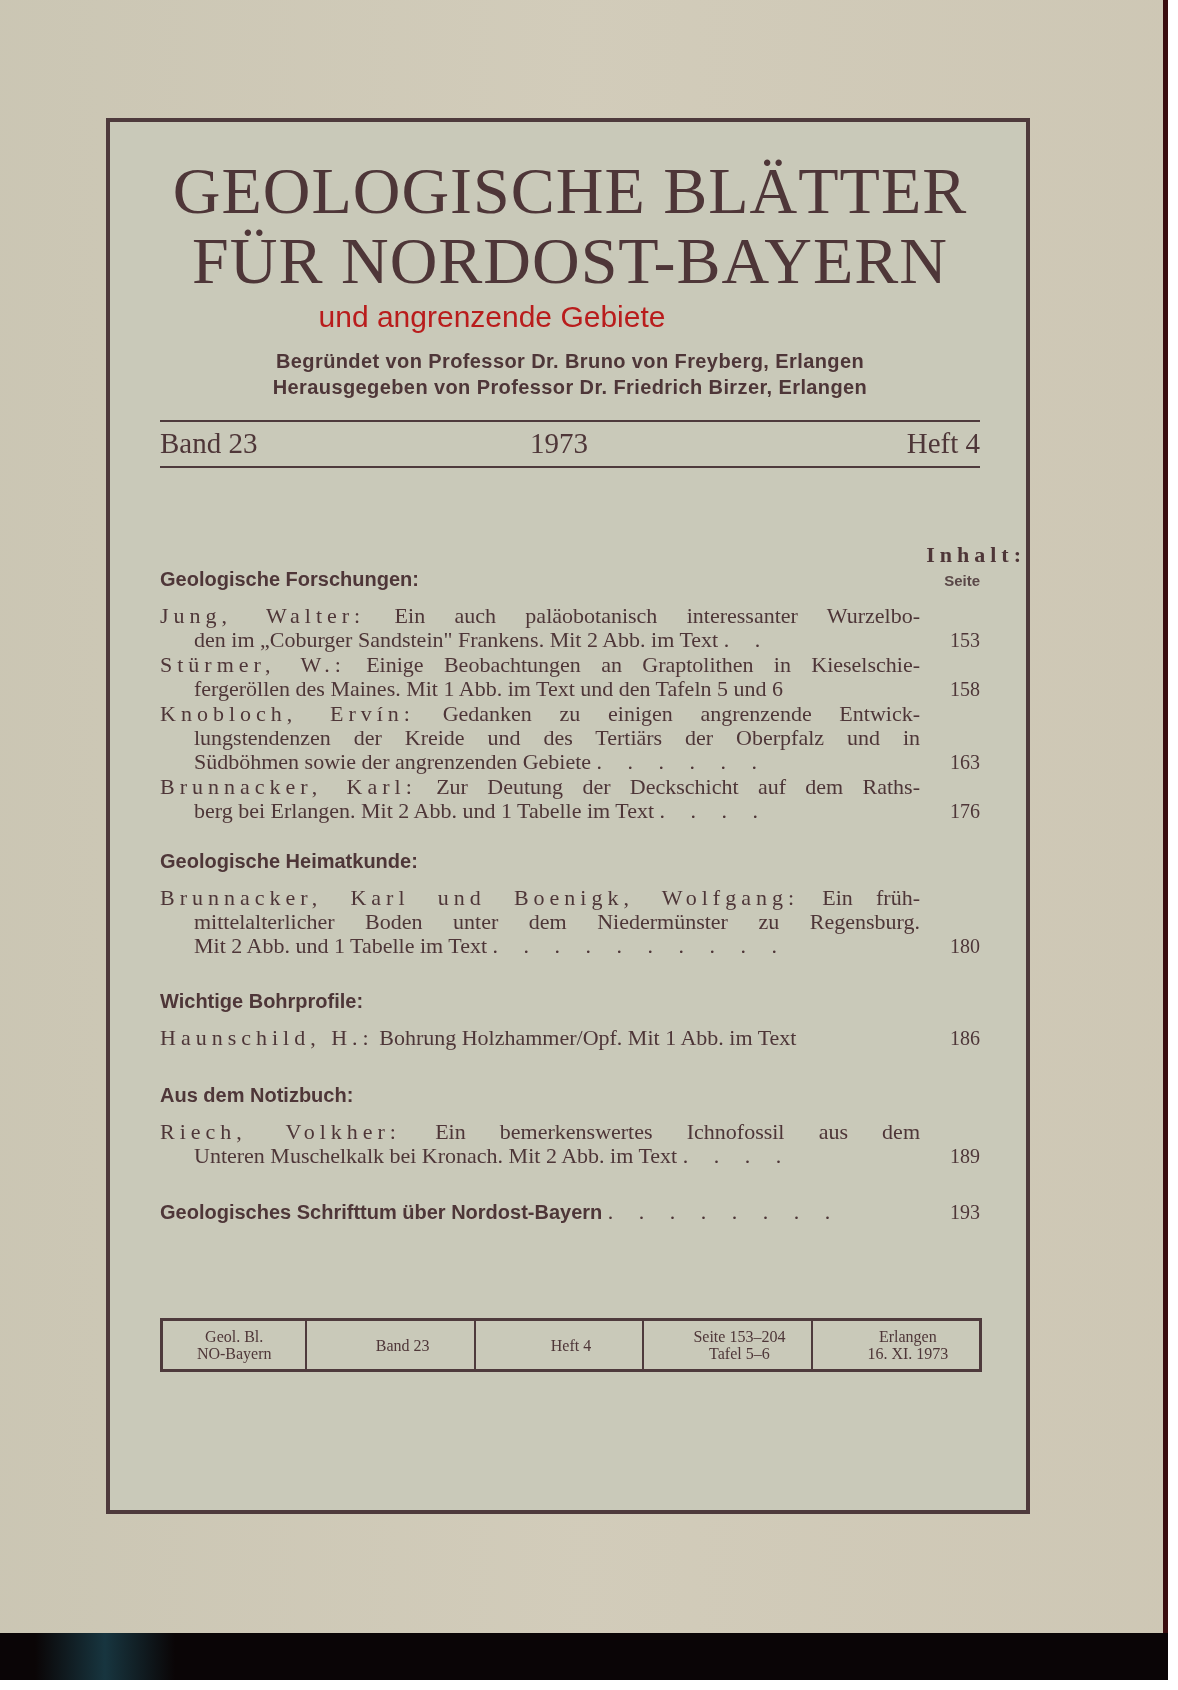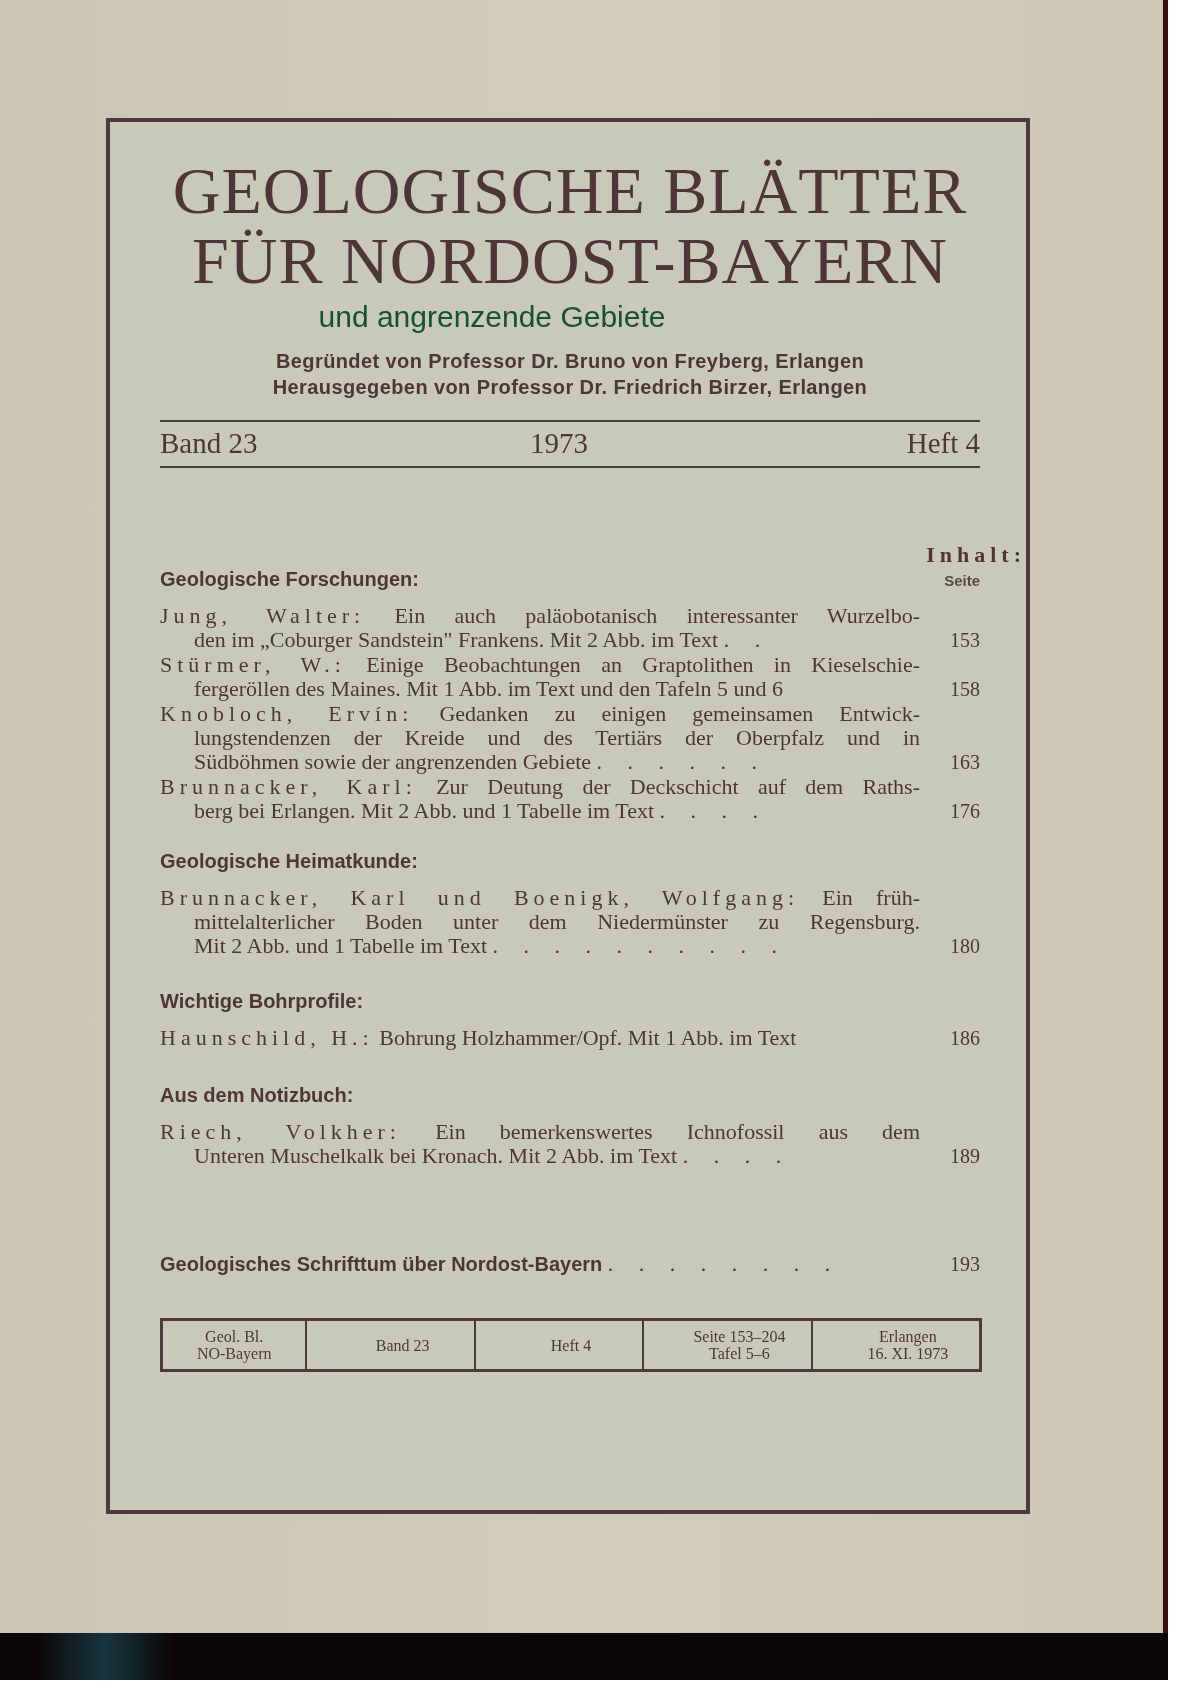--- a/index.html
+++ b/index.html
@@ -29,21 +29,21 @@
 
   .title {
     position: absolute; left: 50px; width: 820px; text-align: center;
     font-family: "Liberation Serif", serif; color: #4e3638;
     font-size: 66px; letter-spacing: 1px; line-height: 1; white-space: nowrap;
   }
   .title.l1 { top: 36px; }
   .title.l2 { top: 106px; }
   .subtitle {
     position: absolute; left: 0; width: 764px; top: 178px; text-align: center;
-    font-family: "Liberation Sans", sans-serif; font-size: 30px; color: #14532d;
+    font-family: "Liberation Sans", sans-serif; font-size: 30px; color: #b91c1c;
   }
   .credit {
     position: absolute; left: 50px; width: 820px; text-align: center;
     font-family: "Liberation Sans", sans-serif; font-weight: bold; font-size: 20px;
     color: #4e3638; letter-spacing: 0.4px; white-space: nowrap;
   }
   .credit.c1 { top: 228px; }
   .credit.c2 { top: 254px; }
 
   .rule { position: absolute; left: 50px; width: 820px; height: 2px; background: #4e3a3c; }
@@ -124,21 +124,21 @@
       <div class="line just"><span class="author">Jung, Walter:</span> <span>Ein auch paläobotanisch interessanter Wurzelbo-</span></div>
       <div class="line cont"><span>den im „Coburger Sandstein" Frankens. Mit 2 Abb. im Text</span> <span class="dots">. .</span><span class="page-no">153</span></div>
     </div>
 
     <div class="entry" style="top:531px">
       <div class="line just"><span class="author">Stürmer, W.:</span> <span>Einige Beobachtungen an Graptolithen in Kieselschie-</span></div>
       <div class="line cont"><span>fergeröllen des Maines. Mit 1 Abb. im Text und den Tafeln 5 und 6</span><span class="page-no">158</span></div>
     </div>
 
     <div class="entry" style="top:580px">
-      <div class="line just"><span class="author">Knobloch, Ervín:</span> <span>Gedanken zu einigen gemeinsamen Entwick-</span></div>
+      <div class="line just"><span class="author">Knobloch, Ervín:</span> <span>Gedanken zu einigen angrenzende Entwick-</span></div>
       <div class="line just cont"><span>lungstendenzen der Kreide und des Tertiärs der Oberpfalz und in</span></div>
       <div class="line cont"><span>Südböhmen sowie der angrenzenden Gebiete</span> <span class="dots">. . . . . .</span><span class="page-no">163</span></div>
     </div>
 
     <div class="entry" style="top:653px">
       <div class="line just"><span class="author">Brunnacker, Karl:</span> <span>Zur Deutung der Deckschicht auf dem Raths-</span></div>
       <div class="line cont"><span>berg bei Erlangen. Mit 2 Abb. und 1 Tabelle im Text</span> <span class="dots">. . . .</span><span class="page-no">176</span></div>
     </div>
 
     <div class="sec-head" style="top:728px">Geologische Heimatkunde:</div>
@@ -152,21 +152,21 @@
     <div class="entry" style="top:904px">
       <div class="line"><span class="author">Haunschild, H.:</span> <span>Bohrung Holzhammer/Opf. Mit 1 Abb. im Text</span><span class="page-no">186</span></div>
     </div>
 
     <div class="sec-head" style="top:962px">Aus dem Notizbuch:</div>
     <div class="entry" style="top:998px">
       <div class="line just"><span class="author">Riech, Volkher:</span> <span>Ein bemerkenswertes Ichnofossil aus dem</span></div>
       <div class="line cont"><span>Unteren Muschelkalk bei Kronach. Mit 2 Abb. im Text</span> <span class="dots">. . . .</span><span class="page-no">189</span></div>
     </div>
 
-    <div class="entry" style="top:1130px">
+    <div class="entry" style="top:1078px">
       <div class="line"><span class="sec-head" style="position:static">Geologisches Schrifttum über Nordost-Bayern</span> <span class="dots">. . . . . . . .</span><span class="page-no">193</span></div>
     </div>
 
     <div class="footer-table">
       <div class="footer-cell">
         <span>Geol. Bl.</span>
         <span>NO-Bayern</span>
       </div>
       <div class="footer-cell">
         <span>Band 23</span>

